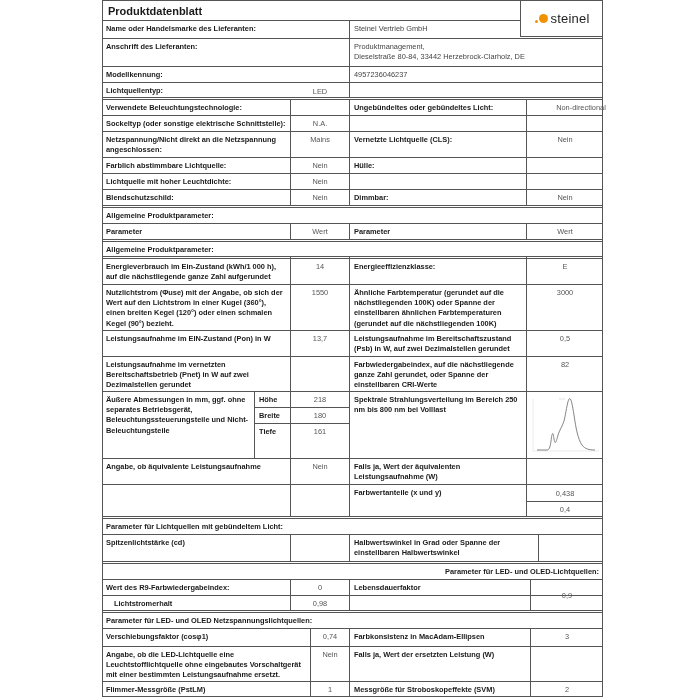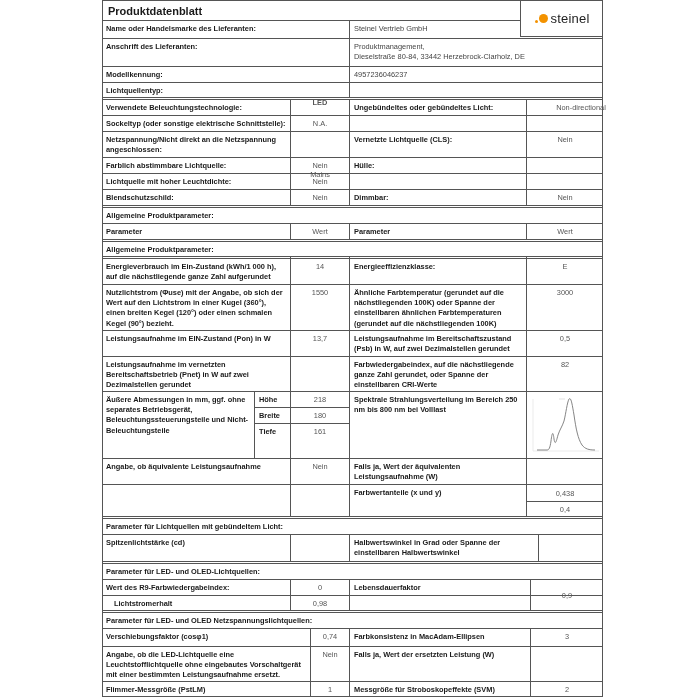--- a/index.html
+++ b/index.html
@@ -138,21 +138,21 @@
   <div class="line-h" style="left:0;top:534px;width:501px;"></div>
   <div class="cell b" style="left:0;top:535px;width:188px;height:27px;">Spitzenlichtstärke (cd)</div>
   <div class="cell v" style="left:189px;top:535px;width:58px;height:27px;"></div>
   <div class="cell b" style="left:248px;top:535px;width:188px;height:27px;">Halbwertswinkel in Grad oder Spanne der einstellbaren Halbwertswinkel</div>
   <div class="cell v" style="left:437px;top:535px;width:64px;height:27px;"></div>
   <div class="line-v" style="left:188px;top:534px;height:28px;"></div>
   <div class="line-v" style="left:247px;top:534px;height:28px;"></div>
   <div class="line-v" style="left:436px;top:534px;height:28px;"></div>
   <div class="dbl" style="left:0;top:561px;width:501px;"></div>
 
-  <div class="cell b" style="left:0;top:564px;width:501px;height:15px;">Parameter für LED- und OLED-Lichtquellen:</div>
+  <div class="cell b" style="left:0;top:564px;width:501px;height:15px;text-align:right;">Parameter für LED- und OLED-Lichtquellen:</div>
   <div class="line-h" style="left:0;top:579px;width:501px;"></div>
   <div class="cell b" style="left:0;top:580px;width:188px;height:15px;">Wert des R9-Farbwiedergabeindex:</div>
   <div class="cell v" style="left:189px;top:580px;width:58px;height:15px;">0</div>
   <div class="cell b" style="left:248px;top:580px;width:180px;height:15px;">Lebensdauerfaktor</div>
   <div class="cell v" style="left:429px;top:580px;width:72px;height:15px;margin-top:8px;">0,9</div>
   <div class="line-h" style="left:0;top:595px;width:501px;"></div>
   <div class="cell b" style="left:0;top:596px;width:188px;height:15px;margin-left:8px;">Lichtstromerhalt</div>
   <div class="cell v" style="left:189px;top:596px;width:58px;height:15px;">0,98</div>
   <div class="line-v" style="left:188px;top:579px;height:32px;"></div>
   <div class="line-v" style="left:247px;top:579px;height:32px;"></div>
@@ -172,31 +172,31 @@
   <div class="cell v" style="left:429px;top:647px;width:72px;height:34px;"></div>
   <div class="line-h" style="left:0;top:681px;width:501px;"></div>
   <div class="cell b" style="left:0;top:682px;width:208px;height:15px;">Flimmer-Messgröße (PstLM)</div>
   <div class="cell v" style="left:209px;top:682px;width:38px;height:15px;">1</div>
   <div class="cell b" style="left:248px;top:682px;width:180px;height:15px;">Messgröße für Stroboskopeffekte (SVM)</div>
   <div class="cell v" style="left:429px;top:682px;width:72px;height:15px;">2</div>
   <div class="line-v" style="left:208px;top:628px;height:69px;"></div>
   <div class="line-v" style="left:247px;top:628px;height:69px;"></div>
   <div class="line-v" style="left:428px;top:628px;height:69px;"></div>
 <div class="cell b" style="left: 0px; top: 100px; width: 188px; height: 16px;">Verwendete Beleuchtungstechnologie:</div>
-    <div class="cell v" style="left: 189px; top: 95px; width: 58px; height: 16px; font-weight: bold;">LED</div>
+    <div class="cell v" style="left: 189px; top: 84px; width: 58px; height: 16px;">LED</div>
     <div class="cell b" style="left: 248px; top: 100px; width: 176px; height: 16px;">Ungebündeltes oder gebündeltes Licht:</div>
     <div class="cell v" style="left: 441px; top: 100px; width: 76px; height: 16px;">Non-directional</div>
     <div class="line-h" style="left: 0px; top: 115px; width: 501px;"></div>
     <div class="cell b" style="left: 0px; top: 116px; width: 188px; height: 16px;">Sockeltyp (oder sonstige elektrische Schnittstelle):</div>
     <div class="cell v" style="left: 189px; top: 116px; width: 58px; height: 16px;">N.A.</div>
     <div class="cell b" style="left: 248px; top: 116px; width: 176px; height: 16px;"></div>
     <div class="cell v" style="left: 425px; top: 116px; width: 76px; height: 16px;"></div>
     <div class="line-h" style="left: 0px; top: 131px; width: 501px;"></div>
     <div class="cell b" style="left: 0px; top: 132px; width: 188px; height: 26px;">Netzspannung/Nicht direkt an die Netzspannung angeschlossen:</div>
-    <div class="cell v" style="left: 189px; top: 132px; width: 58px; height: 26px; margin-top: 35px;">Mains</div>
+    <div class="cell v" style="left: 189px; top: 132px; width: 58px; height: 26px;">Mains</div>
     <div class="cell b" style="left: 248px; top: 132px; width: 176px; height: 26px;">Vernetzte Lichtquelle (CLS):</div>
     <div class="cell v" style="left: 425px; top: 132px; width: 76px; height: 26px;">Nein</div>
     <div class="line-h" style="left: 0px; top: 157px; width: 501px;"></div>
     <div class="cell b" style="left: 0px; top: 158px; width: 188px; height: 16px;">Farblich abstimmbare Lichtquelle:</div>
     <div class="cell v" style="left: 189px; top: 158px; width: 58px; height: 16px;">Nein</div>
     <div class="cell b" style="left: 248px; top: 158px; width: 176px; height: 16px;">Hülle:</div>
     <div class="cell v" style="left: 425px; top: 158px; width: 76px; height: 16px;"></div>
     <div class="line-h" style="left: 0px; top: 173px; width: 501px;"></div>
     <div class="cell b" style="left: 0px; top: 174px; width: 188px; height: 16px;">Lichtquelle mit hoher Leuchtdichte:</div>
     <div class="cell v" style="left: 189px; top: 174px; width: 58px; height: 16px;">Nein</div>

